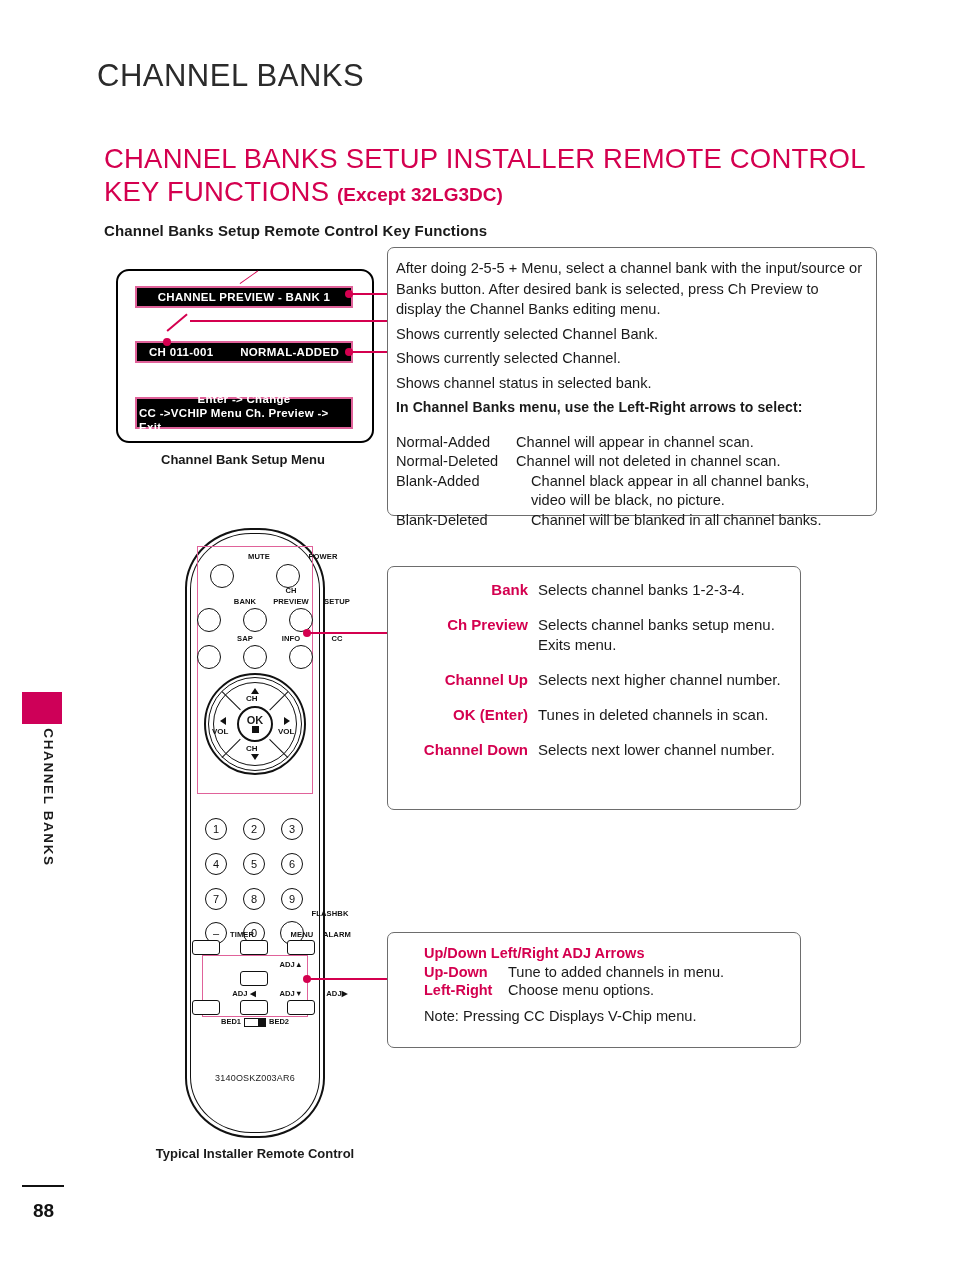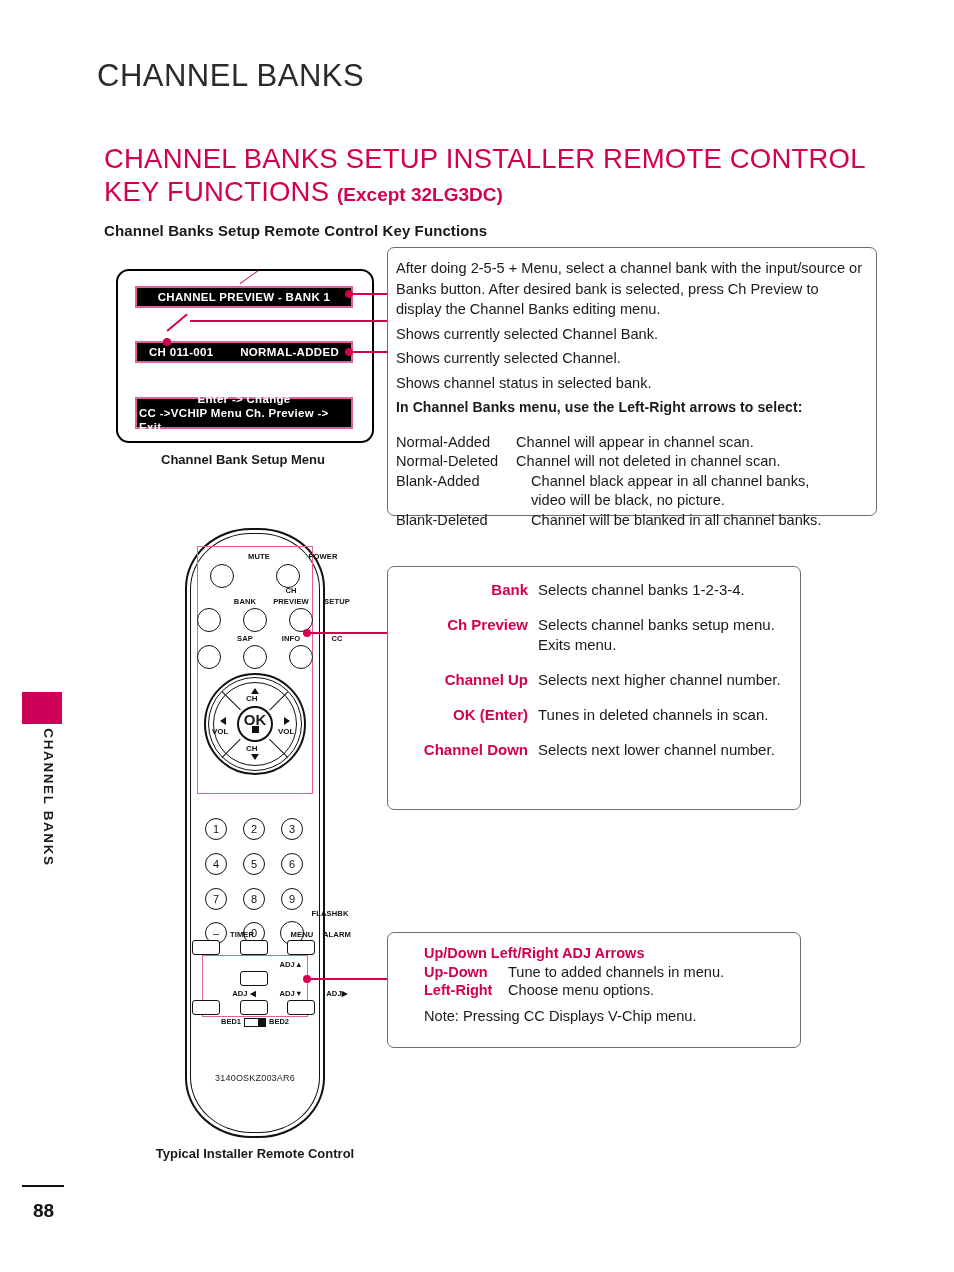--- a/index.html
+++ b/index.html
@@ -111,21 +111,21 @@
   #dpad{position:absolute;left:204px;top:673px;width:102px;height:102px;}
   .ring{position:absolute;border-radius:50%;border:2px solid #111;box-sizing:border-box;}
   #ring1{left:0;top:0;width:102px;height:102px;}
   #ring2{left:4px;top:4px;width:94px;height:94px;border-width:1.2px;}
   #ring3{left:9px;top:9px;width:84px;height:84px;border-width:1.2px;}
   #okbtn{
     position:absolute;left:33px;top:33px;width:36px;height:36px;border-radius:50%;
     border:2px solid #111;box-sizing:border-box;background:#fff;
     display:flex;flex-direction:column;align-items:center;justify-content:center;
   }
-  #okbtn .oktxt{font-size:15px;font-weight:700;line-height:10px;}
+  #okbtn .oktxt{font-size:11px;font-weight:700;line-height:10px;}
   #okbtn .oksq{width:7px;height:7px;background:#111;margin-top:1px;}
   .dlab{position:absolute;font-size:8px;font-weight:700;color:#111;white-space:nowrap;}
   .tri{position:absolute;width:0;height:0;}
   .slash{position:absolute;background:#111;height:1.2px;transform-origin:left center;}
   
   #bed-row{position:absolute;left:0;top:489px;width:140px;text-align:center;font-size:7.5px;font-weight:700;color:#111;}
   #bed-sw{display:inline-block;width:20px;height:7px;border:1px solid #111;vertical-align:middle;margin:0 3px;position:relative;background:#fff;}
   #bed-sw::after{content:"";position:absolute;right:0;top:0;bottom:0;width:7px;background:#111;}
 
   

